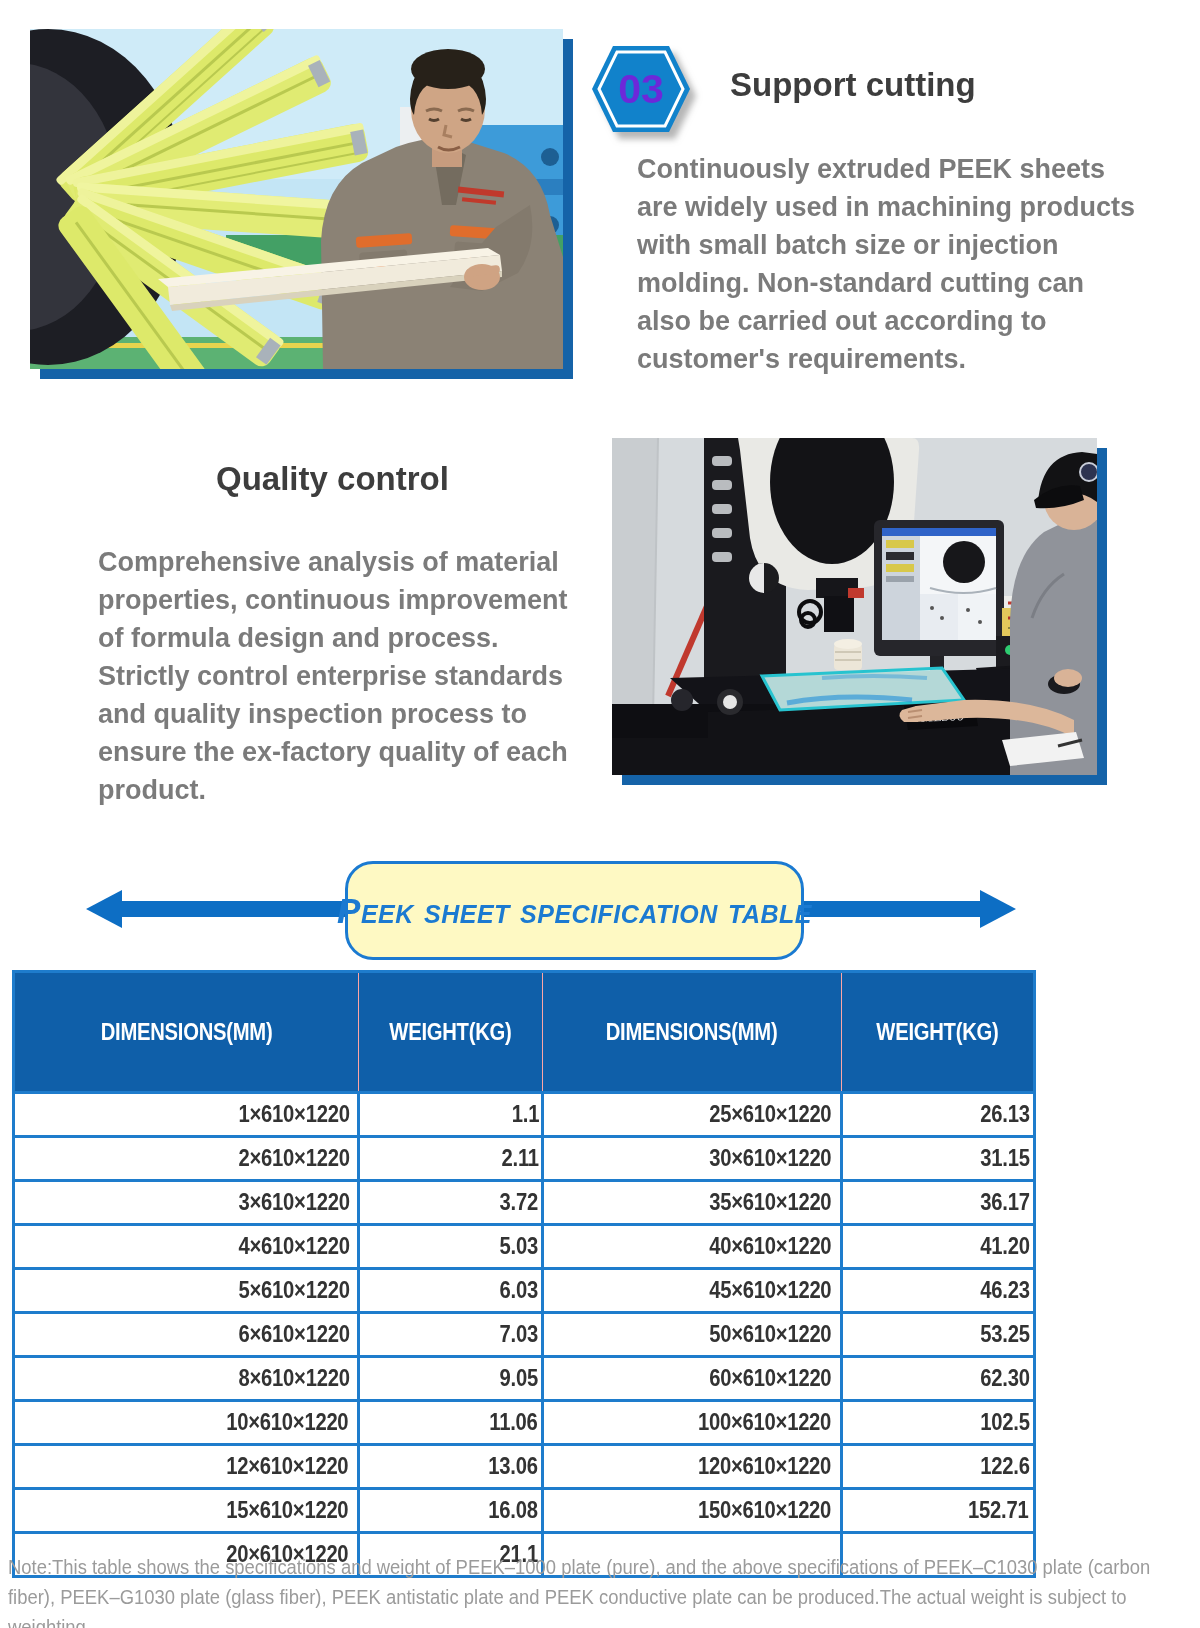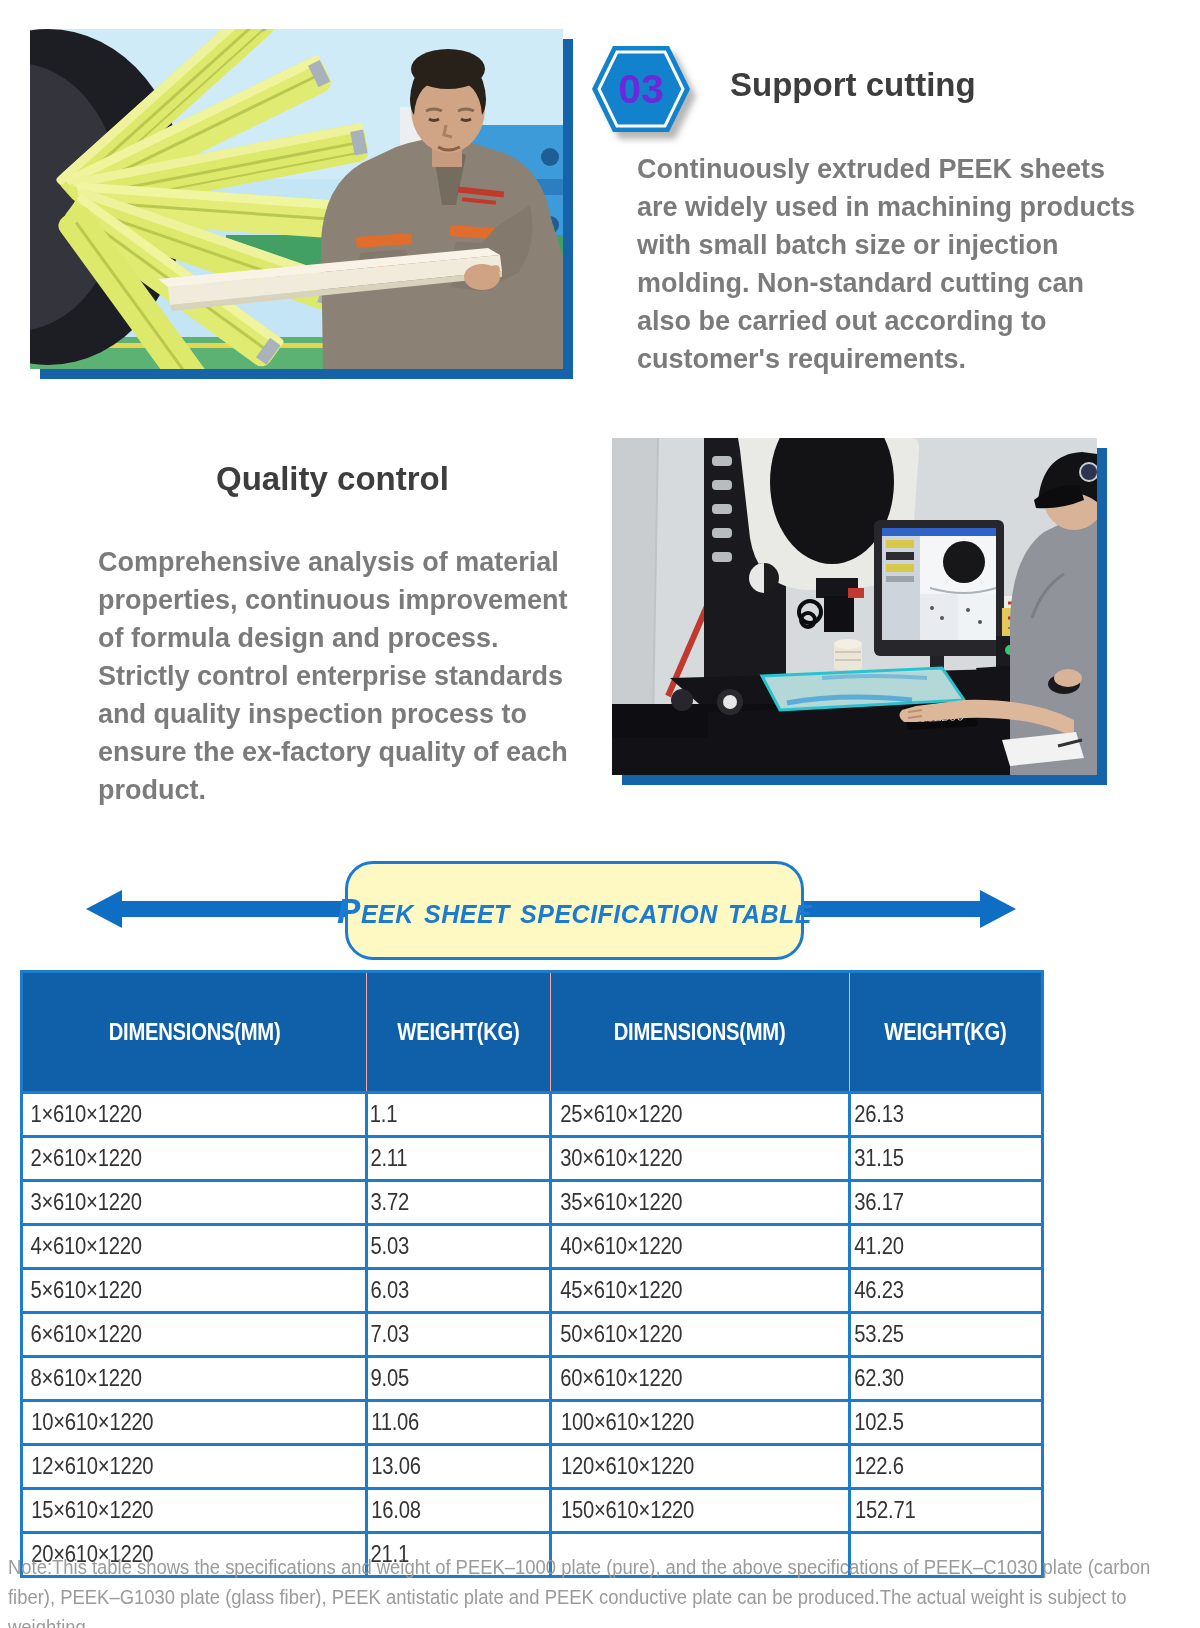--- a/index.html
+++ b/index.html
@@ -33,31 +33,31 @@
     background:#fef9c3; border:3px solid #1b7ad1; border-radius:28px;
     display:flex; align-items:center; justify-content:center; box-sizing:border-box; z-index:2;
   }
   .banner-title {
     font-style:italic; font-variant:small-caps; font-weight:bold;
     color:#1b7ad1; font-size:35px; letter-spacing:0.5px; white-space:nowrap;
   }
 
   
   .spec-table {
-    position:absolute; left:20px; top:970px; width:1024px;
+    position:absolute; left:12px; top:970px; width:1024px;
     border-collapse:collapse; table-layout:fixed; border:3px solid #1e7ccc;
   }
   .spec-table thead th {
     background:#0f5fa9; height:118px; color:#ffffff; font-size:23px; font-weight:bold;
     text-align:center; vertical-align:middle; border-left:1px solid #fca5a5; padding:0;
   }
   .spec-table thead th:first-child { border-left:none; }
   .spec-table tbody td {
-    height:41px; border:3px solid #1e7ccc; text-align:left; vertical-align:middle;
-    font-size:23px; font-weight:normal; color:#333333; padding:0;
+    height:41px; border:3px solid #1e7ccc; text-align:right; vertical-align:middle;
+    font-size:23px; font-weight:bold; color:#333333; padding:0;
   }
   .cond { display:inline-block; transform:scaleX(.88); transform-origin:50% 50%;
           letter-spacing:-0.3px; white-space:nowrap; }
 
   .note { position:absolute; left:8px; top:1552px; width:1260px;
           font-size:19.5px; line-height:30px; color:#9b9b9b;
           transform:scaleX(.945); transform-origin:0 50%; margin:0; }
 </style>
 </head>
 <body>

